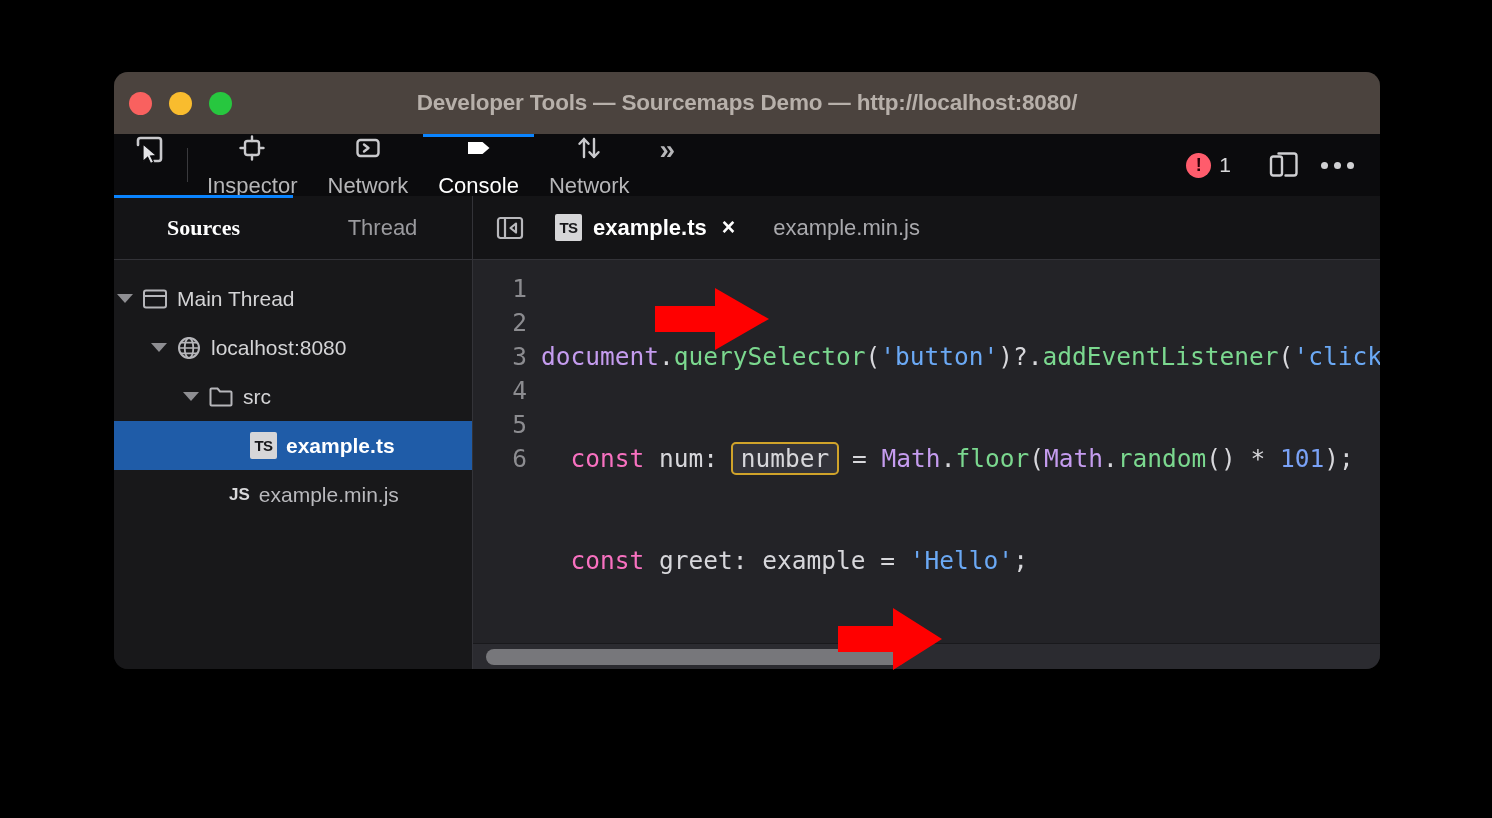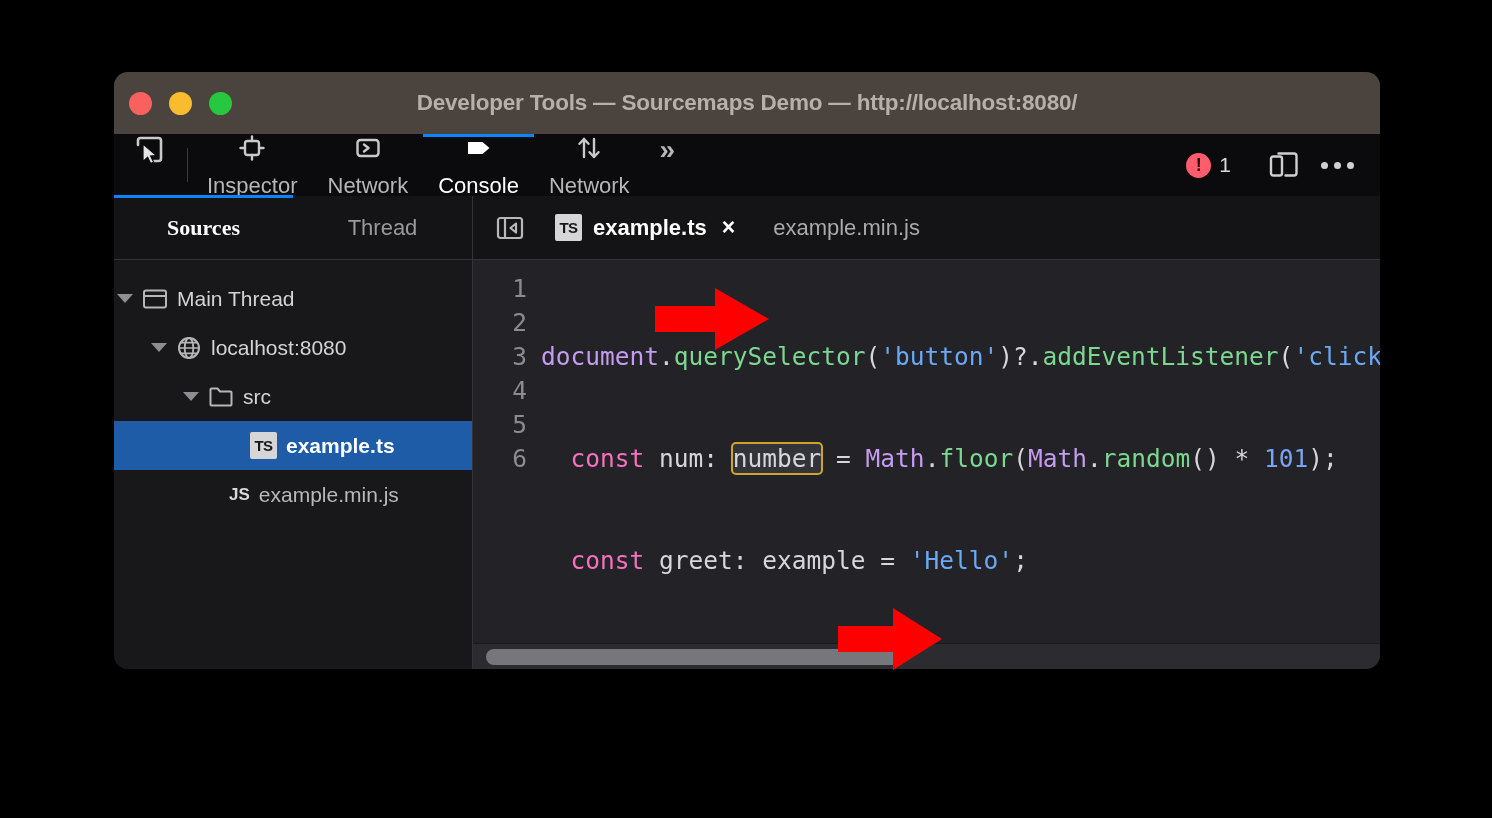--- a/index.html
+++ b/index.html
@@ -145,21 +145,21 @@
   .t-str   { color: #6ba9f5; }
   .t-kw    { color: #f871c0; }
   .t-num   { color: #7aa2f7; }
   .t-plain { color: #d7d7db; }
   .t-punc  { color: #d7d7db; }
 
   .tok-highlight {
     border: 2px solid #d0a32a;
     border-radius: 5px;
     background: #33333a;
-    padding: 0 0;
+    padding: 0 8px;
     margin: 0 -2px;
   }
 
   
   .hscroll { height: 26px; background: #2b2b30; position: relative; flex: none;
              border-top: 1px solid #19191c; }
   .hthumb { position: absolute; left: 13px; top: 5px; width: 420px; height: 16px;
             background: #77777b; border-radius: 8px; }
 
   

